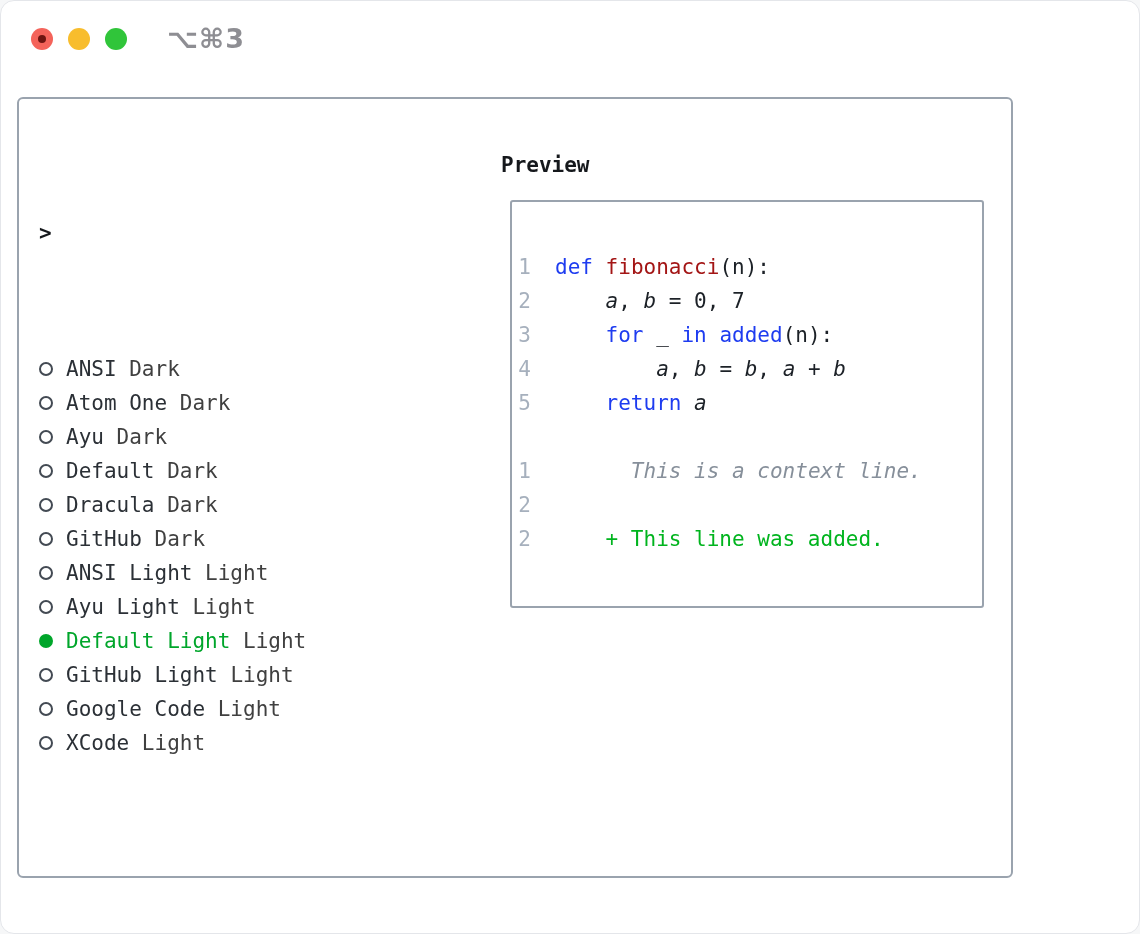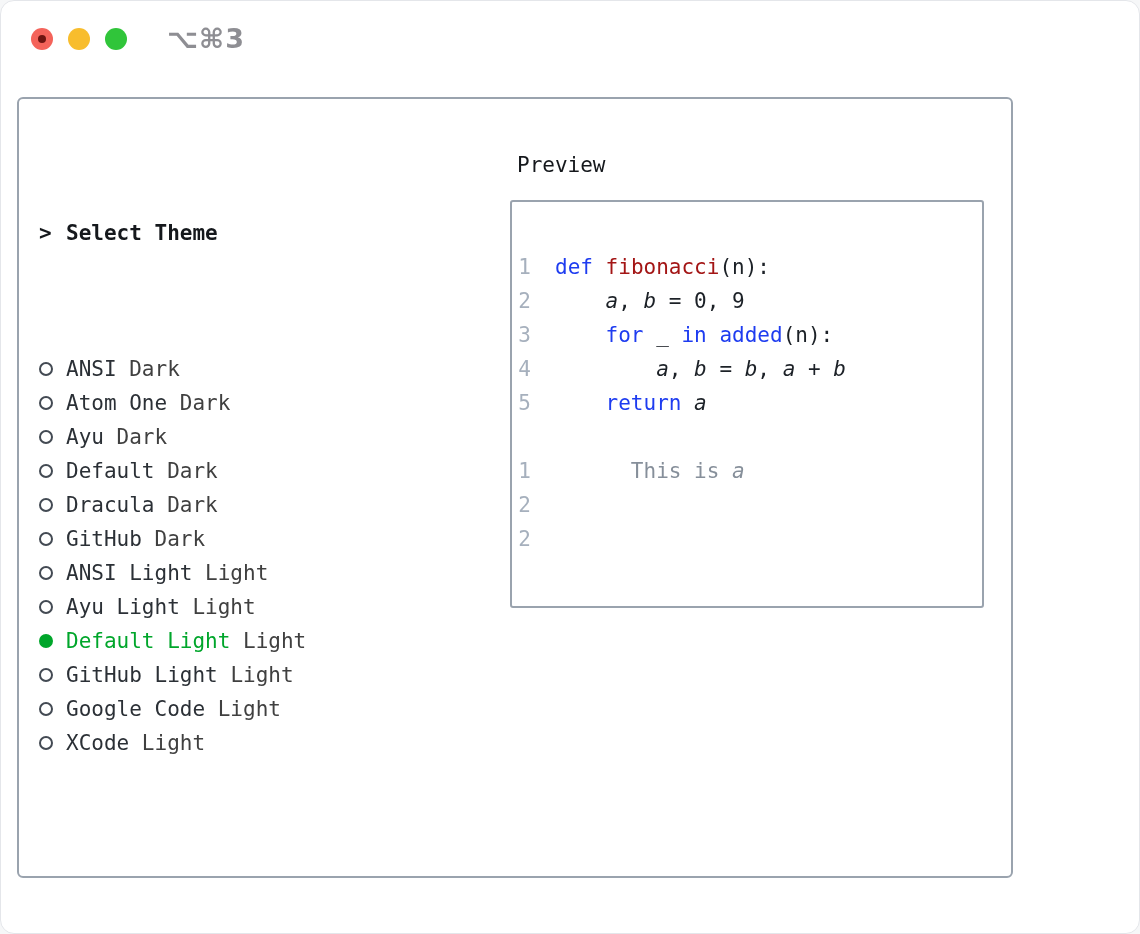--- a/index.html
+++ b/index.html
@@ -47,35 +47,35 @@
     border:2px solid #434a53; background:transparent;
   }
   .circle.on { border-color:#00a62b; background:#00a62b; }
   .hdr { font-weight:700; color:#15181c; }
   .label { color:#2b3036; }
   .label.sel { color:#00a62b; }
   .variant { color:#404040; }
   .spacer { height:34px; }
   
   .preview-head {
-    position:absolute; left:498px; top:49px;
-    font-size:21px; line-height:34px; font-weight:400; color:#15181c;
+    position:absolute; left:482px; top:49px;
+    font-size:21px; line-height:34px; font-weight:700; color:#15181c;
   }
   .preview-box {
     position:absolute; left:491px; top:101px; width:474px; height:408px;
     border:2px solid #9aa3ae; border-radius:3px; background:#ffffff;
     padding:48px 0 0 5px; overflow:hidden;
   }
   .pline { display:flex; min-height:34px; font-size:21px; line-height:34px; white-space:pre; }
   .lnum { width:14px; flex:none; text-align:right; color:#a6b0bd; margin-right:24px; }
   .kw   { color:#1e3cf0; }
   .fn   { color:#a31515; }
   .pl   { color:#1c2127; }
   .var  { color:#1c2127; font-style:italic; }
-  .ctx  { color:#868f9a; }
+  .ctx  { color:#868f9a;font-style:italic; }
   .ctxv { color:#868f9a; font-style:italic; }
   .del  { color:#c43a22; }
   .add  { color:#00b41e; }
 </style>
 </head>
 <body>
 
 <div class="window">
 
   <div class="titlebar">
@@ -83,44 +83,43 @@
     <span class="tl tl-yellow"></span>
     <span class="tl tl-green"></span>
     <span class="window-title">⌥⌘3</span>
   </div>
 
   <div class="panel">
 
     <div class="left-col">
       <div class="row">
         <span class="marker cursor-glyph">&gt;</span>
-        <span class="hdr">Select Theme</span>
       </div>
 
       <div id="theme-list"><div class="row"><span class="marker"><span class="circle"></span></span><span class="label">ANSI </span><span class="variant">Dark</span></div><div class="row"><span class="marker"><span class="circle"></span></span><span class="label">Atom One </span><span class="variant">Dark</span></div><div class="row"><span class="marker"><span class="circle"></span></span><span class="label">Ayu </span><span class="variant">Dark</span></div><div class="row"><span class="marker"><span class="circle"></span></span><span class="label">Default </span><span class="variant">Dark</span></div><div class="row"><span class="marker"><span class="circle"></span></span><span class="label">Dracula </span><span class="variant">Dark</span></div><div class="row"><span class="marker"><span class="circle"></span></span><span class="label">GitHub </span><span class="variant">Dark</span></div><div class="row"><span class="marker"><span class="circle"></span></span><span class="label">ANSI Light </span><span class="variant">Light</span></div><div class="row"><span class="marker"><span class="circle"></span></span><span class="label">Ayu Light </span><span class="variant">Light</span></div><div class="row"><span class="marker"><span class="circle on"></span></span><span class="label sel">Default Light </span><span class="variant">Light</span></div><div class="row"><span class="marker"><span class="circle"></span></span><span class="label">GitHub Light </span><span class="variant">Light</span></div><div class="row"><span class="marker"><span class="circle"></span></span><span class="label">Google Code </span><span class="variant">Light</span></div><div class="row"><span class="marker"><span class="circle"></span></span><span class="label">XCode </span><span class="variant">Light</span></div></div>
 
       <div class="spacer"></div>
 
       
 
       
 
       
 
       
     </div>
 
     <div class="preview-head">Preview</div>
 
     <div id="preview-box" class="preview-box">
         <div class="pline"><span class="lnum">1</span><span class="kw">def</span><span class="pl"> </span><span class="fn">fibonacci</span><span class="pl">(n):</span></div>
-        <div class="pline"><span class="lnum">2</span><span class="pl">    </span><span class="var">a</span><span class="pl">, </span><span class="var">b</span><span class="pl"> = 0, 9</span></div>
+        <div class="pline"><span class="lnum">2</span><span class="pl">    </span><span class="var">a</span><span class="pl">, </span><span class="var">b</span><span class="pl"> = 0, 7</span></div>
         <div class="pline"><span class="lnum">3</span><span class="pl">    </span><span class="kw">for</span><span class="pl"> _ </span><span class="kw">in</span><span class="pl"> </span><span class="kw">added</span><span class="pl">(n):</span></div>
         <div class="pline"><span class="lnum">4</span><span class="pl">        </span><span class="var">a</span><span class="pl">, </span><span class="var">b</span><span class="pl"> = </span><span class="var">b</span><span class="pl">, </span><span class="var">a</span><span class="pl"> + </span><span class="var">b</span></div>
         <div class="pline"><span class="lnum">5</span><span class="pl">    </span><span class="kw">return</span><span class="pl"> </span><span class="var">a</span></div>
         <div class="pline"><span class="lnum"></span></div>
-        <div class="pline"><span class="lnum">1</span><span class="ctx">      This is </span><span class="ctxv">a</span></div>
+        <div class="pline"><span class="lnum">1</span><span class="ctx">      This is </span><span class="ctxv">a</span><span class="ctx"> context line.</span></div>
         <div class="pline"><span class="lnum">2</span></div>
-        <div class="pline"><span class="lnum">2</span></div>
+        <div class="pline"><span class="lnum">2</span><span class="add">    + This line was added.</span></div>
       </div>
 
   </div>
 </div>
 
 </body></html>

